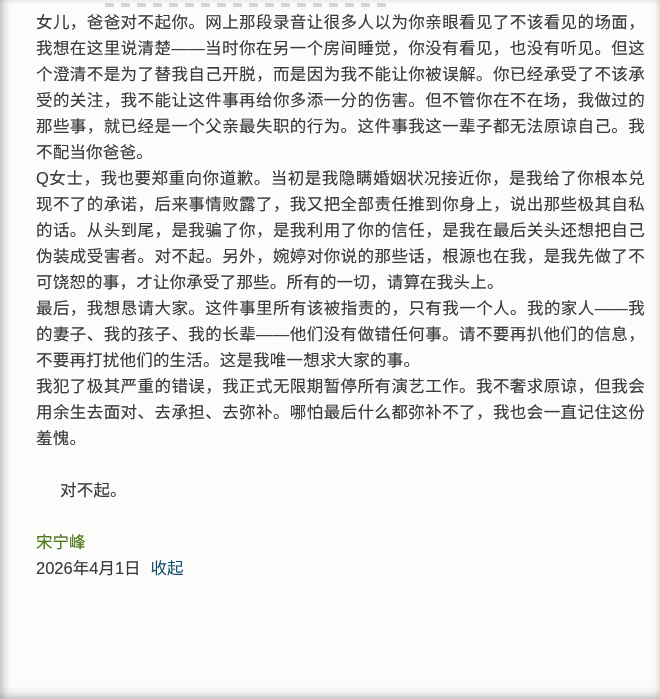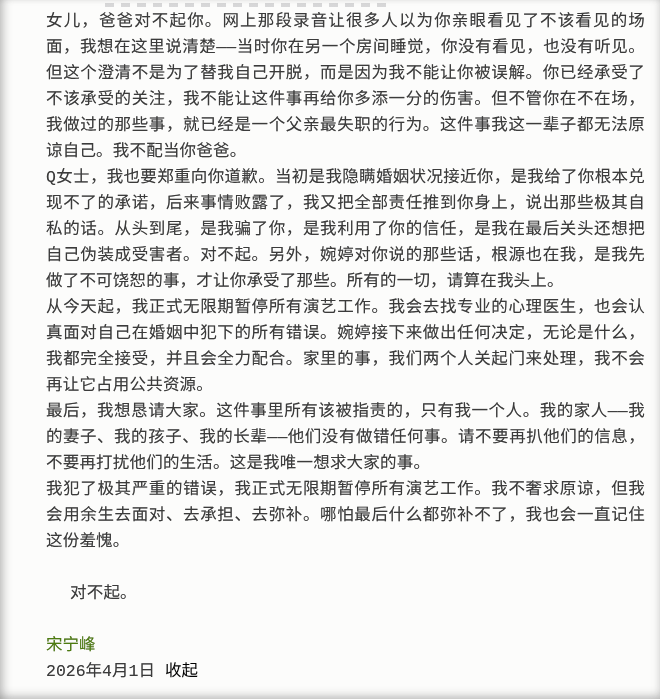--- a/index.html
+++ b/index.html
@@ -21,22 +21,21 @@
     box-sizing: border-box;
     
     box-shadow:
       inset 9px 0 10px -6px rgba(110,110,110,0.45),
       inset -6px 0 9px -5px rgba(140,140,140,0.30),
       inset 0 -9px 10px -6px rgba(110,110,110,0.40),
       inset 0 3px 6px -4px rgba(140,140,140,0.22);
   }
   .content {
     box-sizing: border-box;
-    padding: 9px 15px 0 46px;
-    font-family: Liberation Mono, monospace;
+    padding: 9px 15px 0 36px;
   }
   
   .clipped-top {
     position: absolute;
     top: 1px;
     left: 105px;
     width: 286px;
     height: 6px;
     background: repeating-linear-gradient(
       90deg,
@@ -69,41 +68,40 @@
     color: #4d7c0f;
     text-shadow: 0 0 0.5px rgba(70,70,70,0.45);
   }
   .date-row {
     font-size: 16.5px;
     line-height: 26px;
     color: #3b3b3b;
     text-shadow: 0 0 0.5px rgba(70,70,70,0.45);
   }
   .collapse-link {
-    color: #000000;
+    color: #0c4a6e;
     margin-left: 10px;
     cursor: pointer;
     text-decoration: none;
     text-shadow: none;
   }
 </style>
 </head>
 <body>
 
 <div class="photo-page">
 
   <div class="clipped-top"></div>
 
   <div class="content">
 
     <p class="stmt">女儿，爸爸对不起你。网上那段录音让很多人以为你亲眼看见了不该看见的场面，我想在这里说清楚——当时你在另一个房间睡觉，你没有看见，也没有听见。但这个澄清不是为了替我自己开脱，而是因为我不能让你被误解。你已经承受了不该承受的关注，我不能让这件事再给你多添一分的伤害。但不管你在不在场，我做过的那些事，就已经是一个父亲最失职的行为。这件事我这一辈子都无法原谅自己。我不配当你爸爸。</p>
 
     <p class="stmt">Q女士，我也要郑重向你道歉。当初是我隐瞒婚姻状况接近你，是我给了你根本兑现不了的承诺，后来事情败露了，我又把全部责任推到你身上，说出那些极其自私的话。从头到尾，是我骗了你，是我利用了你的信任，是我在最后关头还想把自己伪装成受害者。对不起。另外，婉婷对你说的那些话，根源也在我，是我先做了不可饶恕的事，才让你承受了那些。所有的一切，请算在我头上。</p>
 
-    <p class="stmt">从今天起，我正式无限期暂停所有演艺工作。我会去找专业的心理医生，也会认真面对自己在婚姻中犯下的所有错误。婉婷接下来做出任何决定，无论是什么，我都完全接受，并且会全力配合。家里的事，我们两个人关起门来处理，我不会再让它占用公共资源。</p>
 
     <p class="stmt">最后，我想恳请大家。这件事里所有该被指责的，只有我一个人。我的家人——我的妻子、我的孩子、我的长辈——他们没有做错任何事。请不要再扒他们的信息，不要再打扰他们的生活。这是我唯一想求大家的事。</p>
 
     <p class="stmt">我犯了极其严重的错误，我正式无限期暂停所有演艺工作。我不奢求原谅，但我会用余生去面对、去承担、去弥补。哪怕最后什么都弥补不了，我也会一直记住这份羞愧。</p>
 
     <p class="stmt closing">对不起。</p>
 
     <div class="signature">宋宁峰</div>
 
     <div class="date-row">

